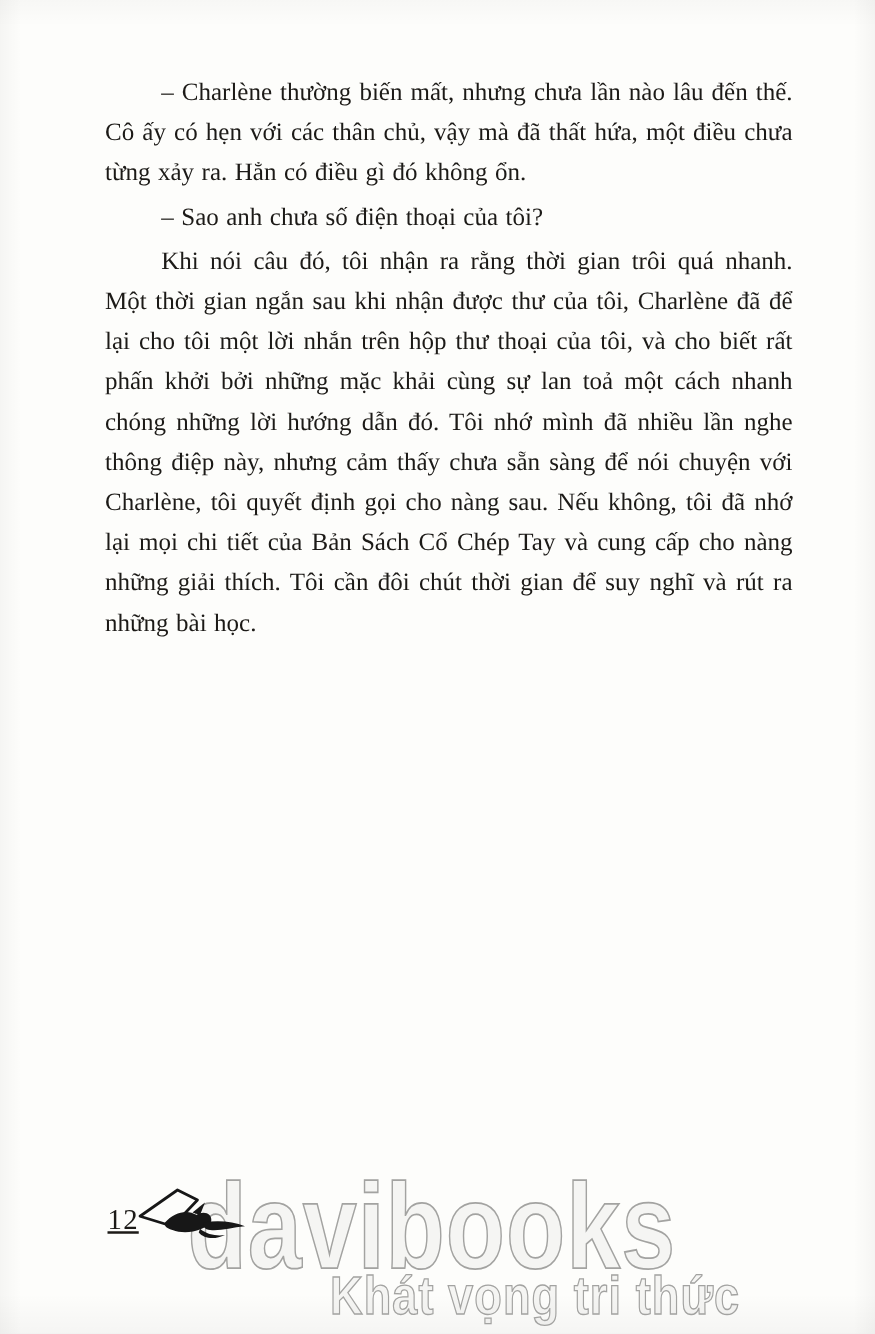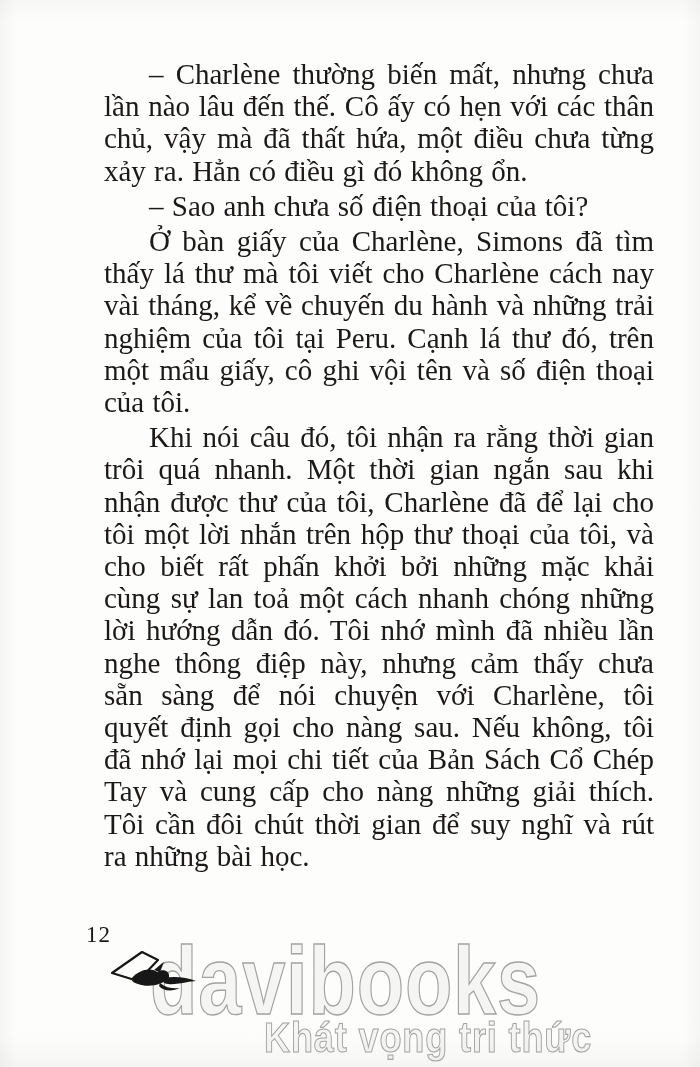--- a/index.html
+++ b/index.html
@@ -16,37 +16,37 @@
       linear-gradient(180deg, rgba(0,0,0,0.025) 0%, rgba(0,0,0,0) 2%, rgba(0,0,0,0) 97%, rgba(0,0,0,0.03) 100%),
       linear-gradient(90deg, rgba(0,0,0,0.03) 0%, rgba(0,0,0,0) 2.5%, rgba(0,0,0,0) 97.5%, rgba(0,0,0,0.03) 100%),
       #fdfdfb;
     overflow: hidden;
   }
   .text-col {
     position: absolute;
     left: 84px; top: 58px;
     width: 550px;
     color: #1c1a17;
-    font-size: 29px;
+    font-size: 20px;
     line-height: 32.2px;
     text-align: justify;
-    margin-left: 20px;
   }
   .book-par {
     margin: 0 0 3px 0;
     text-indent: 45px;
     word-spacing: 1px;
   }
   
   .page-number {
     position: absolute;
-    left: 86px; top: 922px;
+    left: 86px; top: 963px;
     font-size: 23px;
     color: #1c1a17;
     letter-spacing: 1px;
+    text-decoration: underline;
   }
   .ornament {
     position: absolute;
     left: 108px; top: 948px;
     width: 92px; height: 56px;
   }
   .wm-brand {
     position: absolute;
     left: 150px; top: 925px;
     font-family: "Liberation Sans", sans-serif;
@@ -76,21 +76,20 @@
   }
 </style>
 </head>
 <body>
 
 <div class="sheet">
 
   <div class="text-col">
       <p class="book-par">– Charlène thường biến mất, nhưng chưa lần nào lâu đến thế. Cô ấy có hẹn với các thân chủ, vậy mà đã thất hứa, một điều chưa từng xảy ra. Hẳn có điều gì đó không ổn.</p>
       <p class="book-par">– Sao anh chưa số điện thoại của tôi?</p>
-      <p class="book-par">Ở bàn giấy của Charlène, Simons đã tìm thấy lá thư mà tôi viết cho Charlène cách nay vài tháng, kể về chuyến du hành và những trải nghiệm của tôi tại Peru. Cạnh lá thư đó, trên một mẩu giấy, cô ghi vội tên và số điện thoại của tôi.</p>
       <p class="book-par">Khi nói câu đó, tôi nhận ra rằng thời gian trôi quá nhanh. Một thời gian ngắn sau khi nhận được thư của tôi, Charlène đã để lại cho tôi một lời nhắn trên hộp thư thoại của tôi, và cho biết rất phấn khởi bởi những mặc khải cùng sự lan toả một cách nhanh chóng những lời hướng dẫn đó. Tôi nhớ mình đã nhiều lần nghe thông điệp này, nhưng cảm thấy chưa sẵn sàng để nói chuyện với Charlène, tôi quyết định gọi cho nàng sau. Nếu không, tôi đã nhớ lại mọi chi tiết của Bản Sách Cổ Chép Tay và cung cấp cho nàng những giải thích. Tôi cần đôi chút thời gian để suy nghĩ và rút ra những bài học.</p>
     </div>
 
   <div class="wm-brand">davibooks</div>
   <div class="wm-slogan">Khát vọng tri thức</div>
 
   <span class="page-number">12</span>
 
   <svg class="ornament" viewBox="0 0 92 56" xmlns="http://www.w3.org/2000/svg" aria-hidden="true">
 

